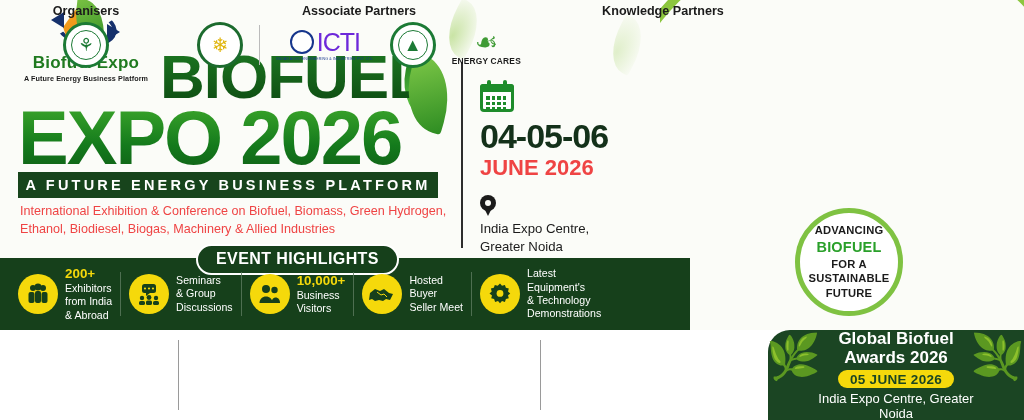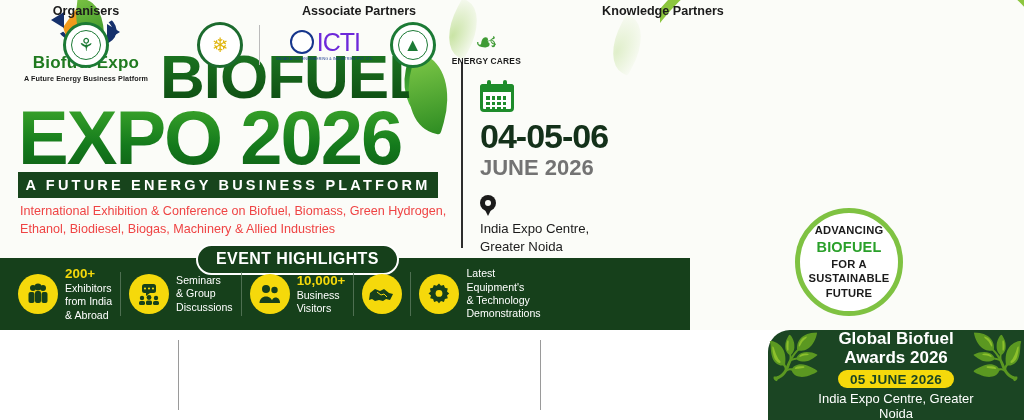--- a/index.html
+++ b/index.html
@@ -66,21 +66,21 @@
   
   .date-block{position:absolute;left:480px;top:80px;width:170px;}
   .cal-icon{width:34px;height:32px;position:relative;margin-bottom:7px;}
   .cal-icon .frame{position:absolute;inset:4px 0 0 0;border:3px solid #1e8c2b;border-radius:4px;background:#fff;}
   .cal-icon .bar{position:absolute;left:0;top:4px;width:100%;height:8px;background:#1e8c2b;border-radius:3px 3px 0 0;}
   .cal-icon .p1,.cal-icon .p2{position:absolute;top:0;width:4px;height:8px;background:#1e8c2b;border-radius:2px;}
   .cal-icon .p1{left:7px;} .cal-icon .p2{right:7px;}
   .cal-icon .dots{position:absolute;left:6px;top:16px;width:22px;display:flex;flex-wrap:wrap;gap:2px;}
   .cal-icon .dots i{width:3.5px;height:3.5px;background:#1e8c2b;display:block;}
   .date-nums{font-size:34px;font-weight:bold;color:#14311a;letter-spacing:-1px;line-height:1;}
-  .date-month{font-size:22px;font-weight:bold;color:#737373;letter-spacing:0px;margin-top:2px;}
+  .date-month{font-size:22px;font-weight:bold;color:#ef4444;letter-spacing:0px;margin-top:2px;}
   .pin{position:relative;width:16px;height:22px;margin-top:14px;}
   .pin .head{position:absolute;top:0;left:0;width:16px;height:16px;border-radius:50%;background:#1b1b1b;}
   .pin .hole{position:absolute;top:5px;left:5px;width:6px;height:6px;border-radius:50%;background:#fbfcf8;}
   .pin .tip{position:absolute;top:11px;left:3px;width:0;height:0;border-left:5px solid transparent;border-right:5px solid transparent;border-top:10px solid #1b1b1b;}
   .venue{font-size:13.2px;color:#1b1b1b;line-height:1.38;margin-top:3px;}
 
   
   .hl-bar{position:absolute;left:0;top:258px;width:690px;height:72px;background:#16401b;}
   .hl-pill{position:absolute;left:196px;top:244px;padding:4px 18px 5px;border:2px solid #ffffff;
     border-radius:16px;background:#16401b;color:#fff;font-size:16px;font-weight:bold;letter-spacing:.4px;}
@@ -288,20 +288,25 @@
 
     <div class="hl-sep"></div>
 
     <div class="hl-item">
       <div class="hl-circ">
         <svg width="26" height="20" viewBox="0 0 26 20">
             <path d="M1 9l5-4 5 2 4-2 5 4 4 1-3 6-4-1-3 2-4-1-4 1-3-2-3 1z" fill="#16401b"></path>
             <path d="M8 8l4 3 3-1 3 3" stroke="#f5d90b" stroke-width="1" fill="none"></path>
           </svg>
       </div>
+      <div class="hl-text">
+        <span style="white-space:pre-line;">Hosted
+Buyer
+Seller Meet</span>
+      </div>
     </div>
 
     <div class="hl-sep"></div>
 
     <div class="hl-item">
       <div class="hl-circ">
         <svg width="24" height="24" viewBox="0 0 24 24">
             <path fill="#16401b" d="M12 1.5l2 2.2 2.9-.8 1 2.8 2.9.8-.8 2.9 2.2 2-2.2 2 .8 2.9-2.9.8-1 2.8-2.9-.8-2 2.2-2-2.2-2.9.8-1-2.8-2.9-.8.8-2.9L1.5 11.4l2.2-2-.8-2.9 2.9-.8 1-2.8 2.9.8z"></path>
             <circle cx="12" cy="11.4" r="3.4" fill="#f5d90b"></circle>
           </svg>

